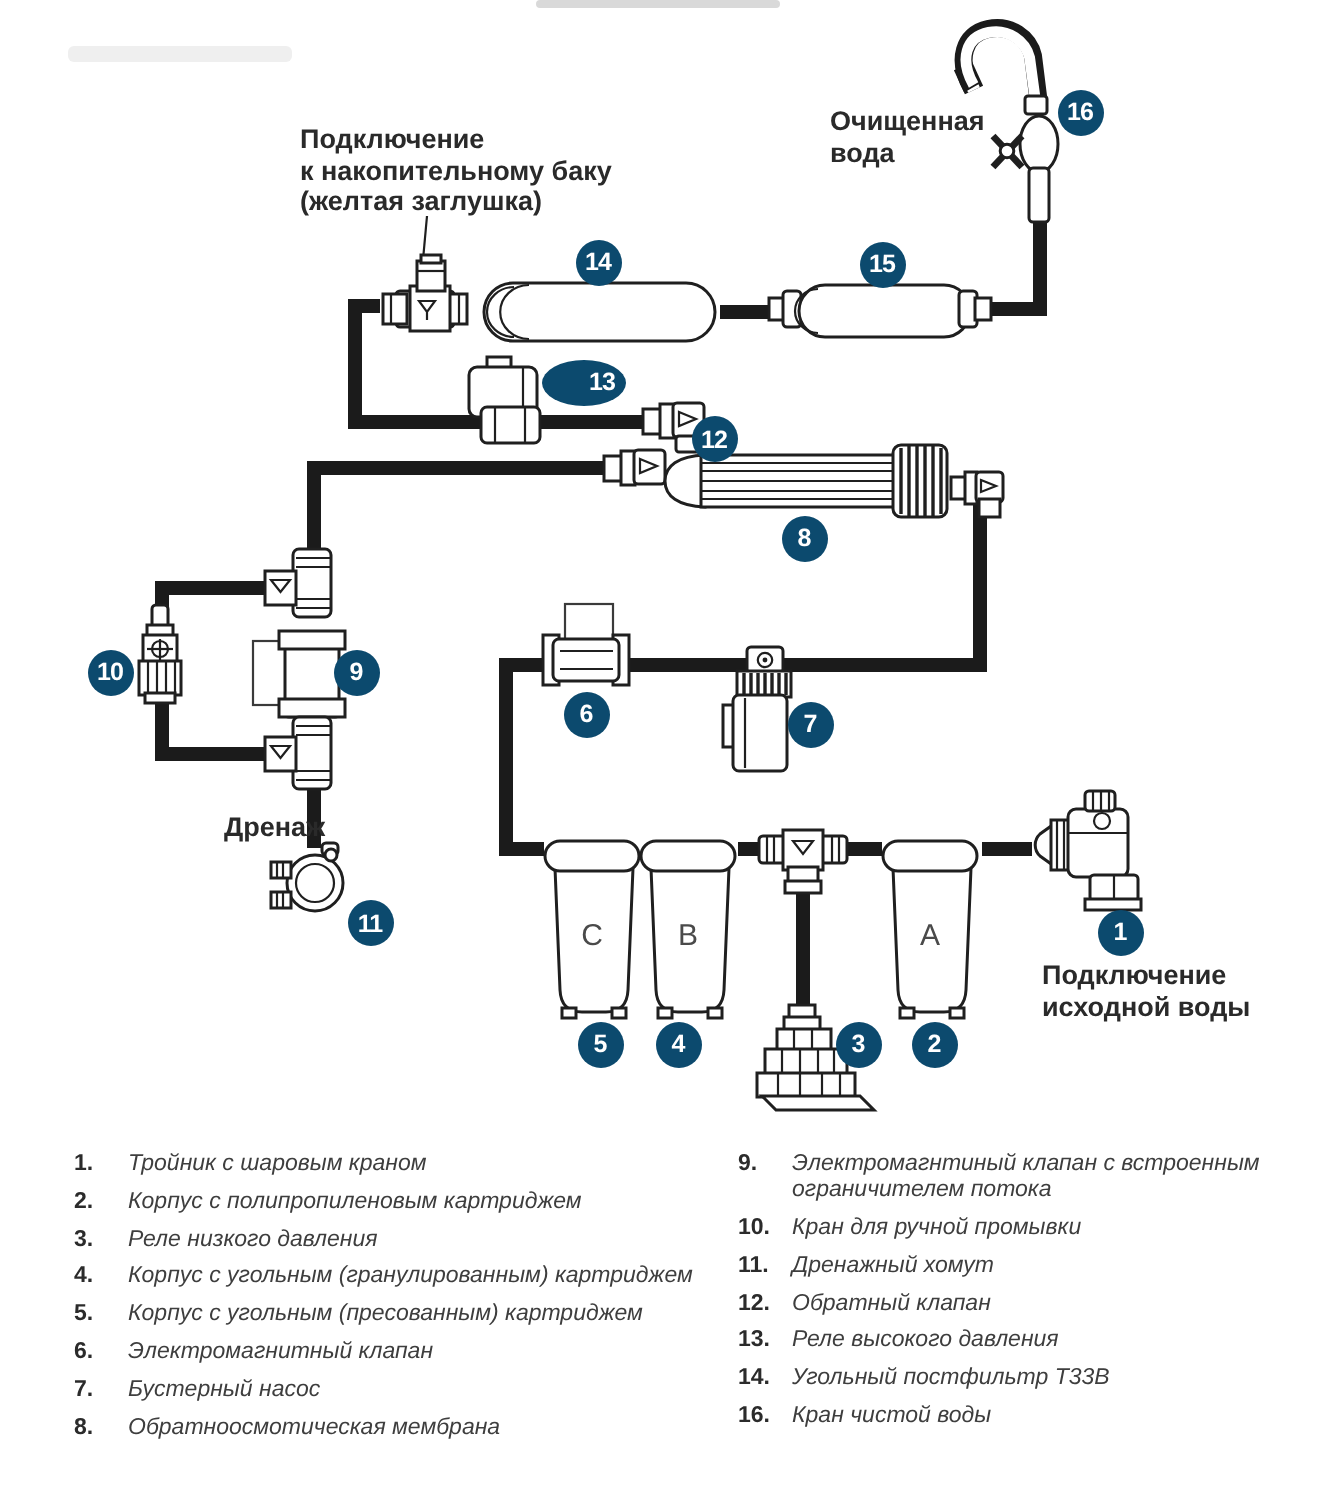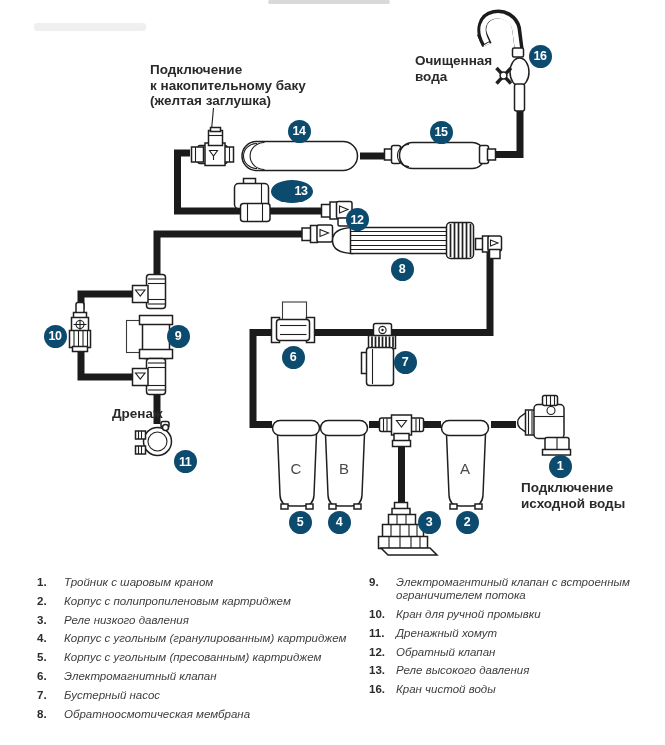--- a/index.html
+++ b/index.html
@@ -375,19 +375,23 @@
         </div>
         <div class="legend-row">
           <span class="legend-num">12.</span>
           <span class="legend-text">Обратный клапан</span>
         </div>
         <div class="legend-row">
           <span class="legend-num">13.</span>
           <span class="legend-text">Реле высокого давления</span>
         </div>
         <div class="legend-row">
+          <span class="legend-num">14.</span>
+          <span class="legend-text">Угольный постфильтр Т33В</span>
+        </div>
+        <div class="legend-row">
           <span class="legend-num">16.</span>
           <span class="legend-text">Кран чистой воды</span>
         </div>
       </div>
   </div>
 
 </div>
 
 </body></html>

